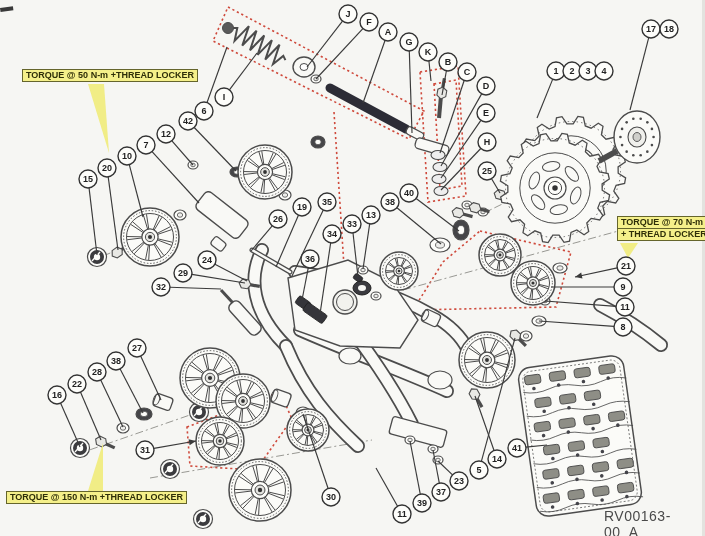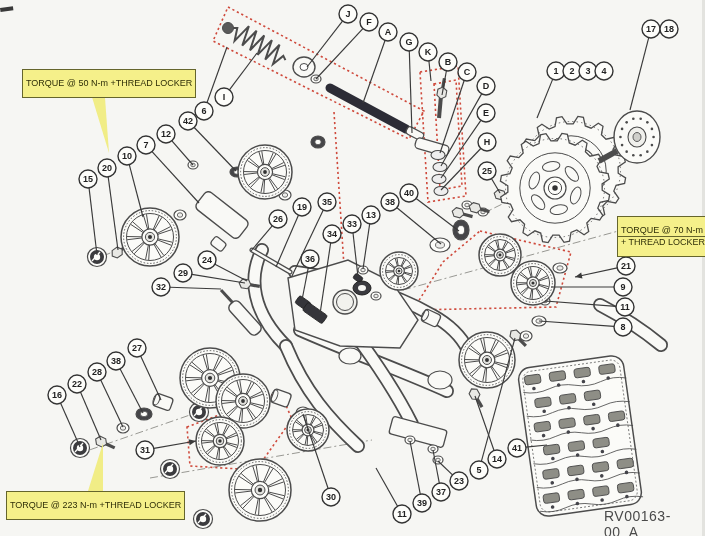--- a/index.html
+++ b/index.html
@@ -1,20 +1,20 @@
 <!DOCTYPE html>
 <html><head>
 <meta charset="utf-8">
 <style>
   html,body{margin:0;padding:0;background:#e9e9e6;}
   .stage{position:relative;width:705px;height:536px;background:#f6f6f3;overflow:hidden;
          font-family:"Liberation Sans",sans-serif;}
   .stage svg{position:absolute;left:0;top:0;}
   .tq{position:absolute;background:#f5f08a;border:1.5px solid #65652c;color:#2f2f08;
-      font-size:9px;font-weight:400;line-height:11px;padding:8px 3px;white-space:nowrap;z-index:3;}
+      font-size:9px;font-weight:700;line-height:11px;padding:0 3px;white-space:nowrap;z-index:3;}
   .tq .l2{border-top:1.5px solid #65652c;margin:0 -3px;padding:0 3px;}
   .partnum{position:absolute;font-size:14px;color:#4a4a4a;letter-spacing:.5px;z-index:3;}
 </style>
 </head>
 <body>
 
 <div class="stage">
   <svg id="art" width="705" height="536" viewBox="0 0 705 536">
       <g>
         <path d="M228,7 L424,111 L409,139 L213,41 Z" fill="none" stroke="#cf4a3c" stroke-width="1.6" stroke-dasharray="2.2,2.8"></path>
@@ -869,17 +869,17 @@
     </svg>
 
   <div class="tq" id="tq0" style="left: 22px; top: 69px;">
     <div>TORQUE @ 50 N-m +THREAD LOCKER</div>
   </div>
   <div class="tq" id="tq1" style="left: 617px; top: 216px;">
     <div>TORQUE @ 70 N-m</div>
     <div class="l2">+ THREAD LOCKER</div>
   </div>
   <div class="tq" id="tq2" style="left: 6px; top: 491px;">
-    <div>TORQUE @ 223 N-m +THREAD LOCKER</div>
+    <div>TORQUE @ 150 N-m +THREAD LOCKER</div>
   </div>
 
   <div class="partnum" style="left: 604px; top: 508px;">RV00163-00_A</div>
 </div>
 
 </body></html>

